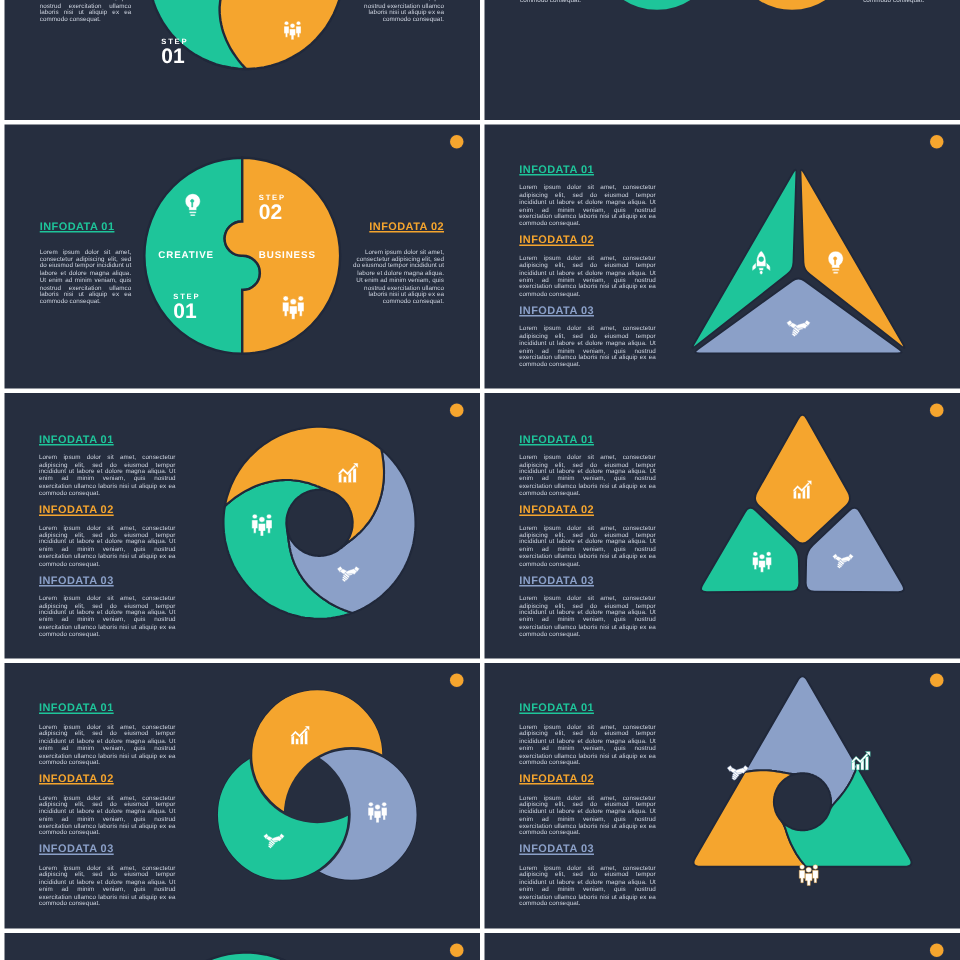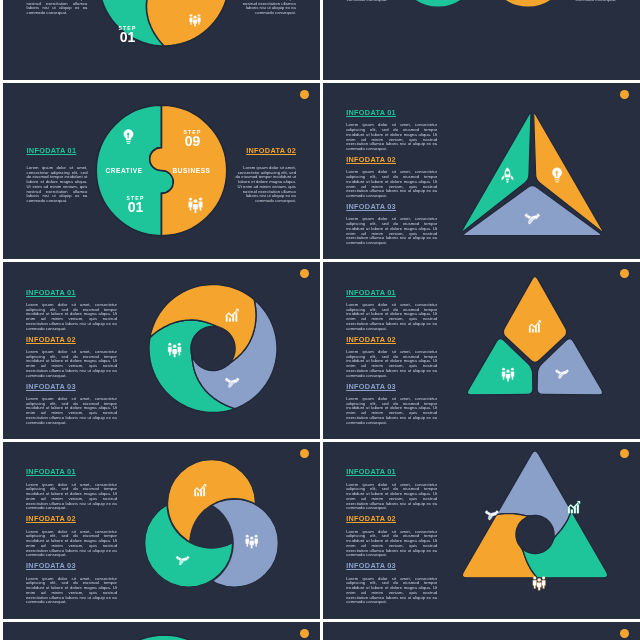--- a/index.html
+++ b/index.html
@@ -14,21 +14,21 @@
 .ttl{font-size:7.3px;font-weight:bold;letter-spacing:.3px;margin:0 0 12px 0;line-height:1;text-decoration:underline;}
 .lst .ttl{margin:0 0 7px 0;}
 .bdy{font-size:4.2px;line-height:4.75px;color:#cfd5e1;text-align:justify;margin:0;
      letter-spacing:.04px;}
 .blk{position:absolute;width:61px;}
 .blk .bdy{text-align:justify;}
 .blk .ttl{text-align:left;}
 .blk.ra .ttl{text-align:right;}
 .blk.ra .bdy{text-align:right;}
 .lst{position:absolute;left:23.5px;width:91px;}
-.stp{position:absolute;text-align:center;color:#ffffff;width:40px;}
+.stp{position:absolute;color:#ffffff;width:40px;}
 .stp .s{font-size:5.1px;letter-spacing:1.2px;font-weight:bold;display:block;margin-bottom:.5px;}
 .stp .n{font-size:14px;font-weight:bold;line-height:.9;display:block;}
 .plb{position:absolute;color:#ffffff;font-size:6.5px;font-weight:bold;letter-spacing:.6px;}
 </style>
 </head>
 <body>
 
 <div class="deck">
 <div class="slide" style="left:2.5px;top:-97.2px">
       <svg class="gfx" width="317.5" height="176.7" viewBox="0 0 317.5 176.7">
@@ -92,21 +92,21 @@
       <div class="blk ra" style="right:24px;top:64px">
         <p class="ttl" style="color:#f5a52e">INFODATA 02</p>
         <p class="bdy">Lorem ipsum dolor sit amet, consectetur adipiscing elit, sed do eiusmod tempor incididunt ut labore et dolore magna aliqua. Ut enim ad minim veniam, quis nostrud exercitation ullamco laboris nisi ut aliquip ex ea commodo consequat.</p>
       </div>
       <div class="stp" style="left:113px;top:112px">
         <span class="s">STEP</span>
         <span class="n">01</span>
       </div>
       <div class="stp" style="left:170px;top:46px">
         <span class="s">STEP</span>
-        <span class="n">09</span>
+        <span class="n">02</span>
       </div>
       <div class="plb" style="left:103px;top:84px">CREATIVE</div>
       <div class="plb" style="left:170px;top:84px">BUSINESS</div>
     </div>
     <div class="slide" style="left:322.7px;top:82.5px">
       <svg class="gfx" width="317.5" height="176.7" viewBox="0 0 317.5 176.7">
         <path d="M 207.89 32.85 Q 208.06 27.85 205.55 32.18 L 139.56 146.38 Q 137.06 150.71 140.99 147.62 L 201.86 99.87 Q 205.79 96.79 205.96 91.79 Z" fill="#1ec59a" stroke="#20283a" stroke-width="1.2"></path>
         <path d="M 210.71 32.85 Q 210.54 27.85 213.05 32.18 L 279.04 146.38 Q 281.54 150.71 277.61 147.62 L 216.74 99.87 Q 212.81 96.79 212.64 91.79 Z" fill="#f5a52e" stroke="#20283a" stroke-width="1.2"></path>
         <path d="M 142.34 149.71 Q 138.29 152.64 143.29 152.64 L 275.31 152.64 Q 280.31 152.64 276.26 149.71 L 213.35 104.13 Q 209.30 101.20 205.25 104.13 Z" fill="#8ba0c8" stroke="#20283a" stroke-width="1.2"></path>
         <g transform="translate(175.97,83.36) scale(0.7083)" fill="#ffffff" stroke="#1ec59a" stroke-width="0.45">

